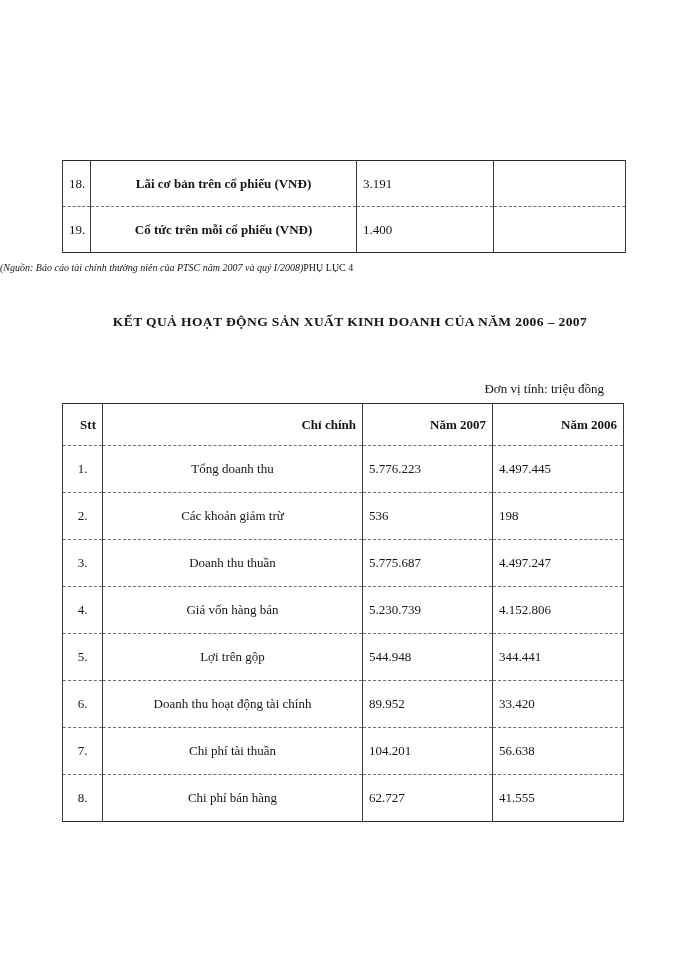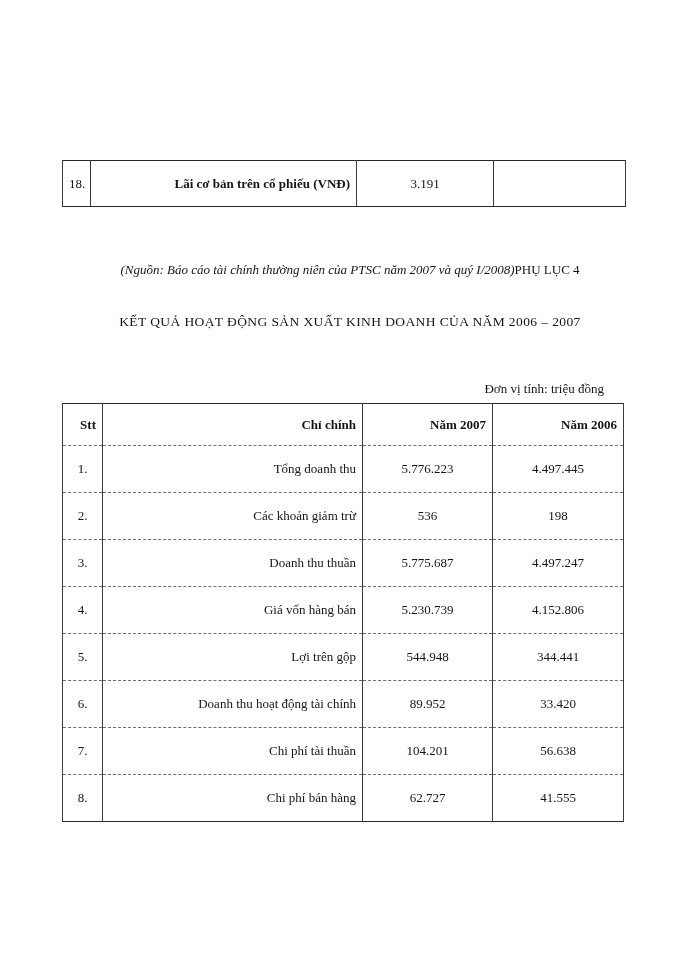--- a/index.html
+++ b/index.html
@@ -33,45 +33,45 @@
 
   .top-table { left: 62px; top: 160px; width: 563px; }
   .top-table td { height: 45px; }
   .top-table .c-label { font-weight: bold; }
 
   .main-table { left: 62px; top: 403px; width: 561px; }
   .main-table thead th { height: 41px; font-weight: bold; text-align: right; }
   .main-table tbody td { height: 46px; }
 
   .c-no    { text-align: center; }
-  .c-label { text-align: right; padding-left: 10px; }
-  .c-val   { text-align: center; }
+  .c-label { text-align: center; padding-left: 10px; }
+  .c-val   { text-align: left; }
 
   
   .source-note {
     position: absolute;
     top: 262px;
     left: 0;
     width: 100%;
     margin: 0;
-    text-align: center;
-    font-size: 13px;
+    text-align: left;
+    font-size: 10px;
   }
   .source-note em { font-style: italic; }
   .source-note .appendix { font-style: normal; }
 
   .doc-title {
     position: absolute;
     top: 314px;
     left: 0;
     width: 100%;
     margin: 0;
     text-align: center;
     font-size: 13.5px;
-    font-weight: normal;
+    font-weight: bold;
     letter-spacing: 0.4px;
   }
 
   .unit-note {
     position: absolute;
     top: 365px;
     right: 80px;
     margin: 16px;
     font-size: 13px;
   }
@@ -86,20 +86,26 @@
       <col style="width:28px">
         <col style="width:266px">
         <col style="width:137px">
         <col style="width:132px">
     </colgroup>
     <tbody id="top-table-body">
         <tr>
           <td class="c-no">18.</td>
           <td class="c-label">Lãi cơ bản trên cổ phiếu (VNĐ)</td>
           <td class="c-val">3.191</td>
+          <td class="c-val"></td>
+        </tr>
+        <tr>
+          <td class="c-no">19.</td>
+          <td class="c-label">Cổ tức trên mỗi cổ phiếu (VNĐ)</td>
+          <td class="c-val">1.400</td>
           <td class="c-val"></td>
         </tr>
       </tbody>
   </table>
 
   <p class="source-note"><em>(Nguồn: Báo cáo tài chính thường niên của PTSC năm 2007 và quý I/2008)</em><span class="appendix">PHỤ LỤC 4</span></p>
 
   <h1 class="doc-title">KẾT QUẢ HOẠT ĐỘNG SẢN XUẤT KINH DOANH CỦA NĂM 2006 – 2007</h1>
 
   <p class="unit-note">Đơn vị tính: triệu đồng</p>

